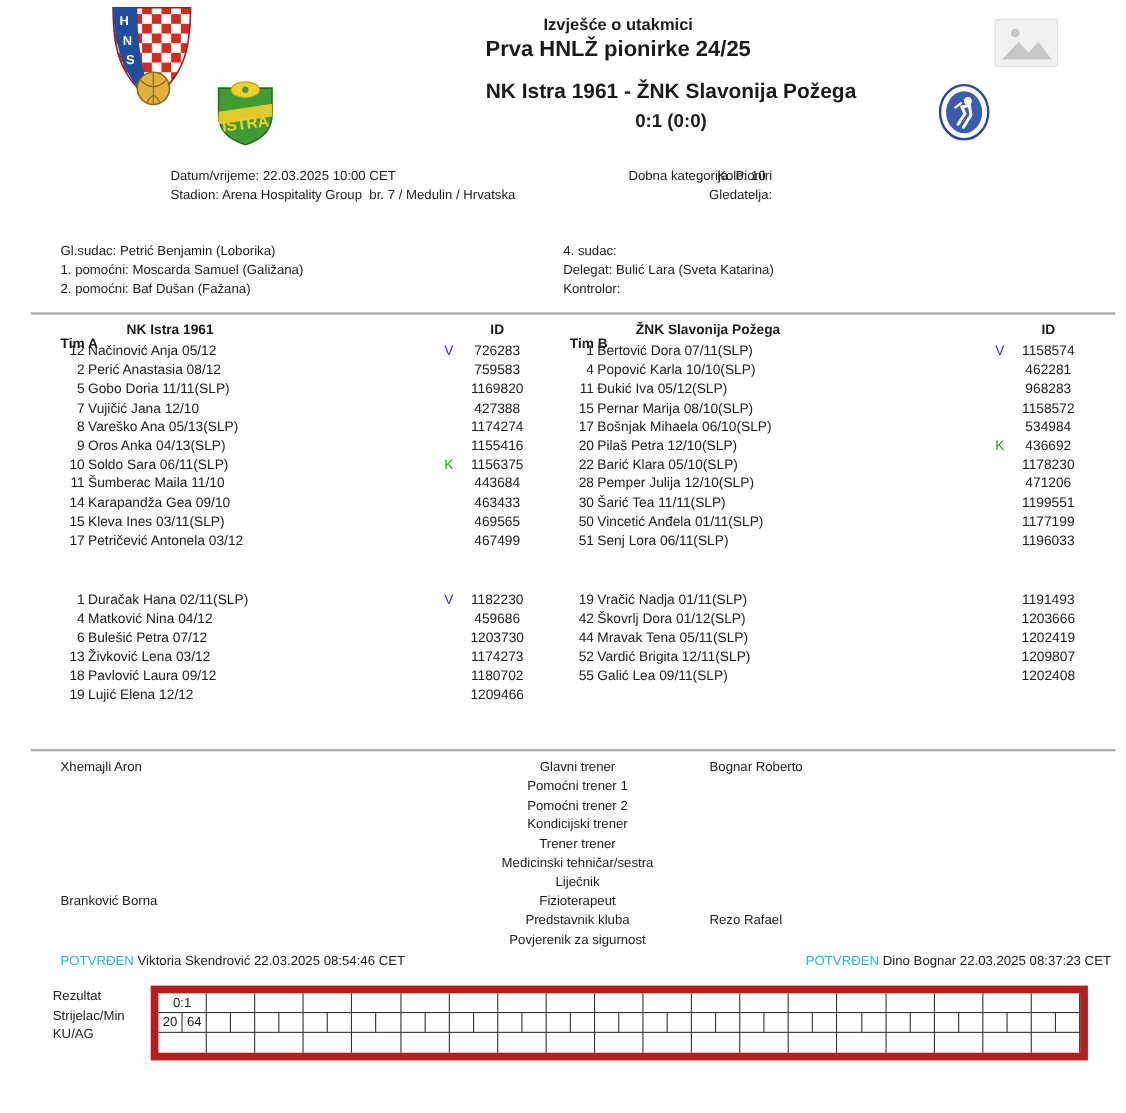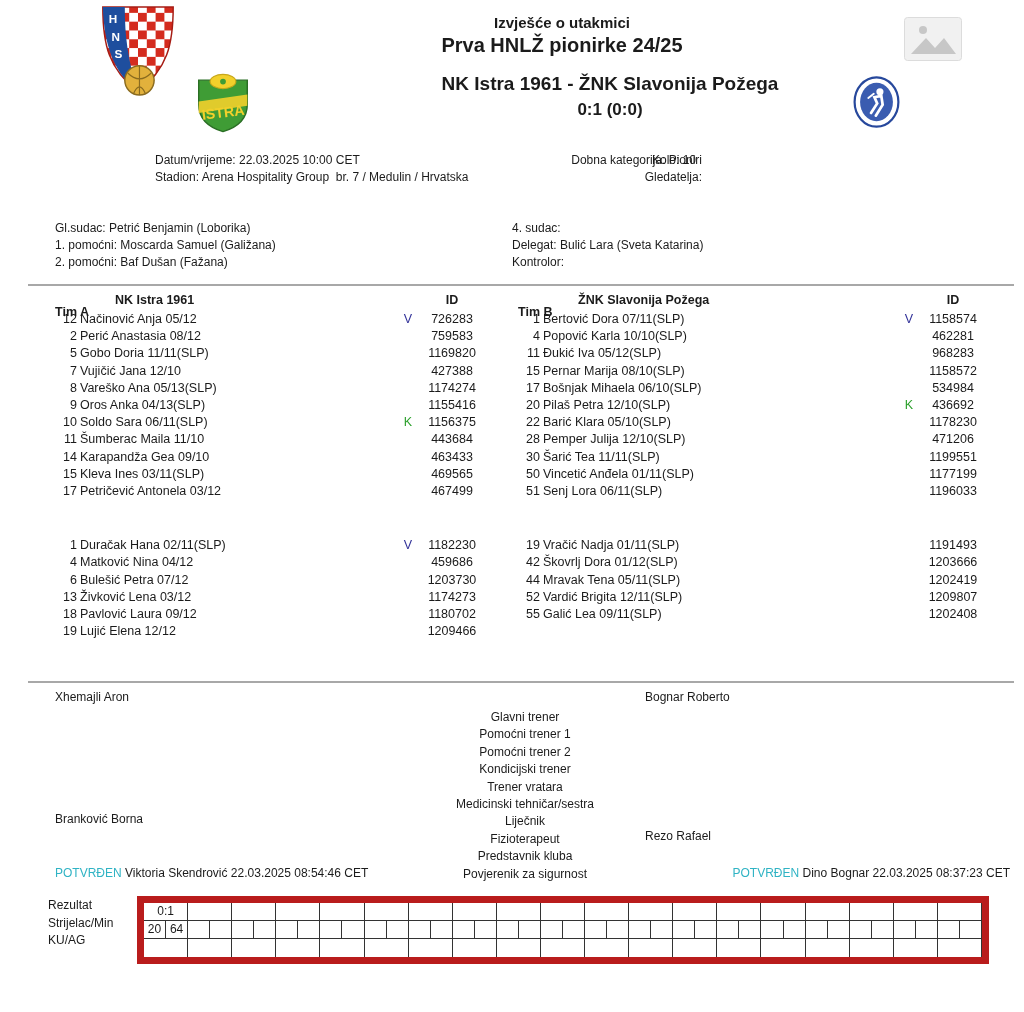--- a/index.html
+++ b/index.html
@@ -59,21 +59,21 @@
   .p-badge { width:18px; text-align:center; }
   .p-id    { width:70px; text-align:center; }
   .subs { margin-top:37px; }
   .badge-v { color:#333399; }
   .badge-k { color:#2ca02c; }
 
   
   .staff { position:absolute; left:55px; top:690px; width:914px; }
   .staff-row { position:relative; height:17.4px; font-size:12px; }
   .staff-left  { position:absolute; left:0; }
-  .staff-role  { position:absolute; left:275px; width:390px; text-align:center;margin-top:20px; }
+  .staff-role  { position:absolute; left:275px; width:390px; text-align:center; }
   .staff-right { position:absolute; left:590px; }
 
   
   .confirm-row { position:absolute; left:55px; top:866px; width:955px;
                  display:flex; justify-content:space-between; font-size:12px; }
   .confirmed-label { color:#2fb3c4; }
 
   
   .score-labels { position:absolute; left:48px; top:897px; line-height:17.6px; font-size:12px; }
   .score-grid { position:absolute; left:137px; top:896px; width:852px;
@@ -410,21 +410,21 @@
         <span class="staff-role">Pomoćni trener 2</span>
         <span class="staff-right"></span>
       </div>
       <div class="staff-row">
         <span class="staff-left"></span>
         <span class="staff-role">Kondicijski trener</span>
         <span class="staff-right"></span>
       </div>
       <div class="staff-row">
         <span class="staff-left"></span>
-        <span class="staff-role">Trener vratara</span>
+        <span class="staff-role">Trener trener</span>
         <span class="staff-right"></span>
       </div>
       <div class="staff-row">
         <span class="staff-left"></span>
         <span class="staff-role">Medicinski tehničar/sestra</span>
         <span class="staff-right"></span>
       </div>
       <div class="staff-row">
         <span class="staff-left"></span>
         <span class="staff-role">Liječnik</span>

